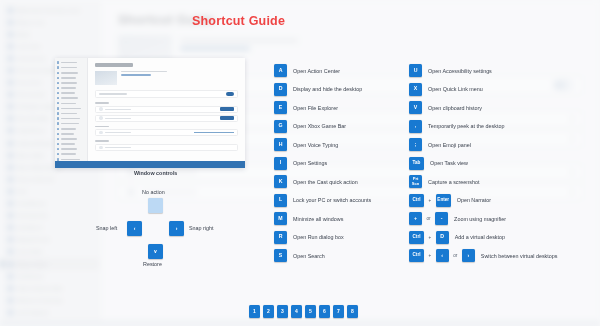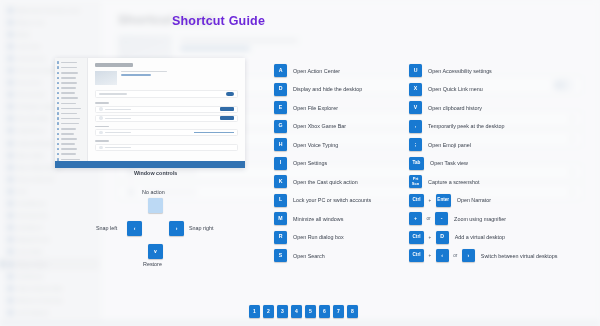--- a/index.html
+++ b/index.html
@@ -188,24 +188,24 @@
   .thumb-row u { display:block;height:1.2px;width:26px;background:#dce1e8;border-radius:1px;text-decoration:none;}
   .thumb-row .pill { margin-left:auto; width:14px;height:4px;background:#1a6fc4;border-radius:1px;}
   .thumb-row .lk { margin-left:auto; width:40px;height:1.4px;background:#6ea8e0;}
   .thumb-tb { position:absolute;left:0;bottom:0;width:100%;height:7px;background:#1976d2;}
 
   
   .overlay { position: absolute; inset: 0; }
 
   .title {
     position: absolute;
-    left: 172px; top: 14px;
+    left: 192px; top: 14px;
     font-size: 12.5px;
     font-weight: bold;
-    color: #6d28d9;
+    color: #ef4444;
     letter-spacing: .2px;
   }
 
   .key {
     background: #1879d1;
     color: #fff;
     border-radius: 1.5px;
     display: inline-flex;
     align-items: center;
     justify-content: center;

